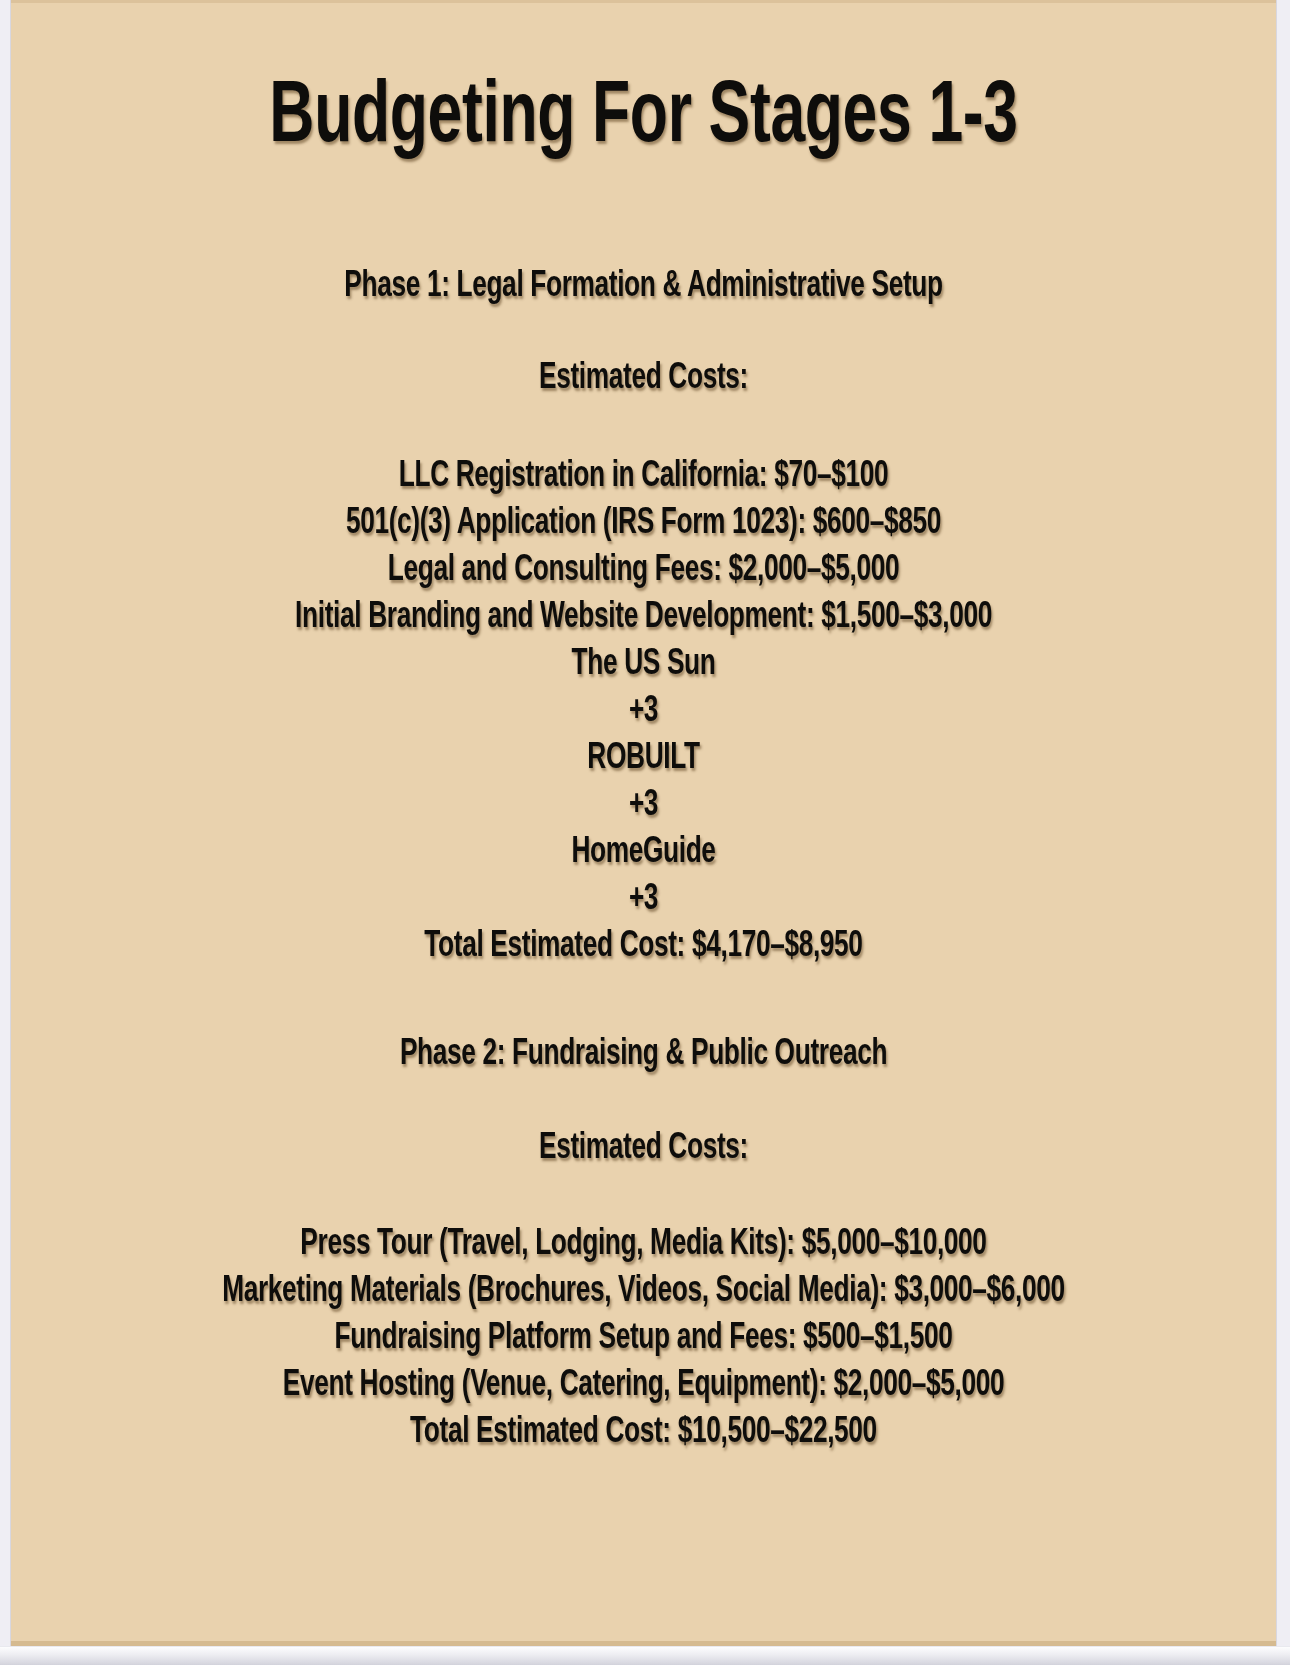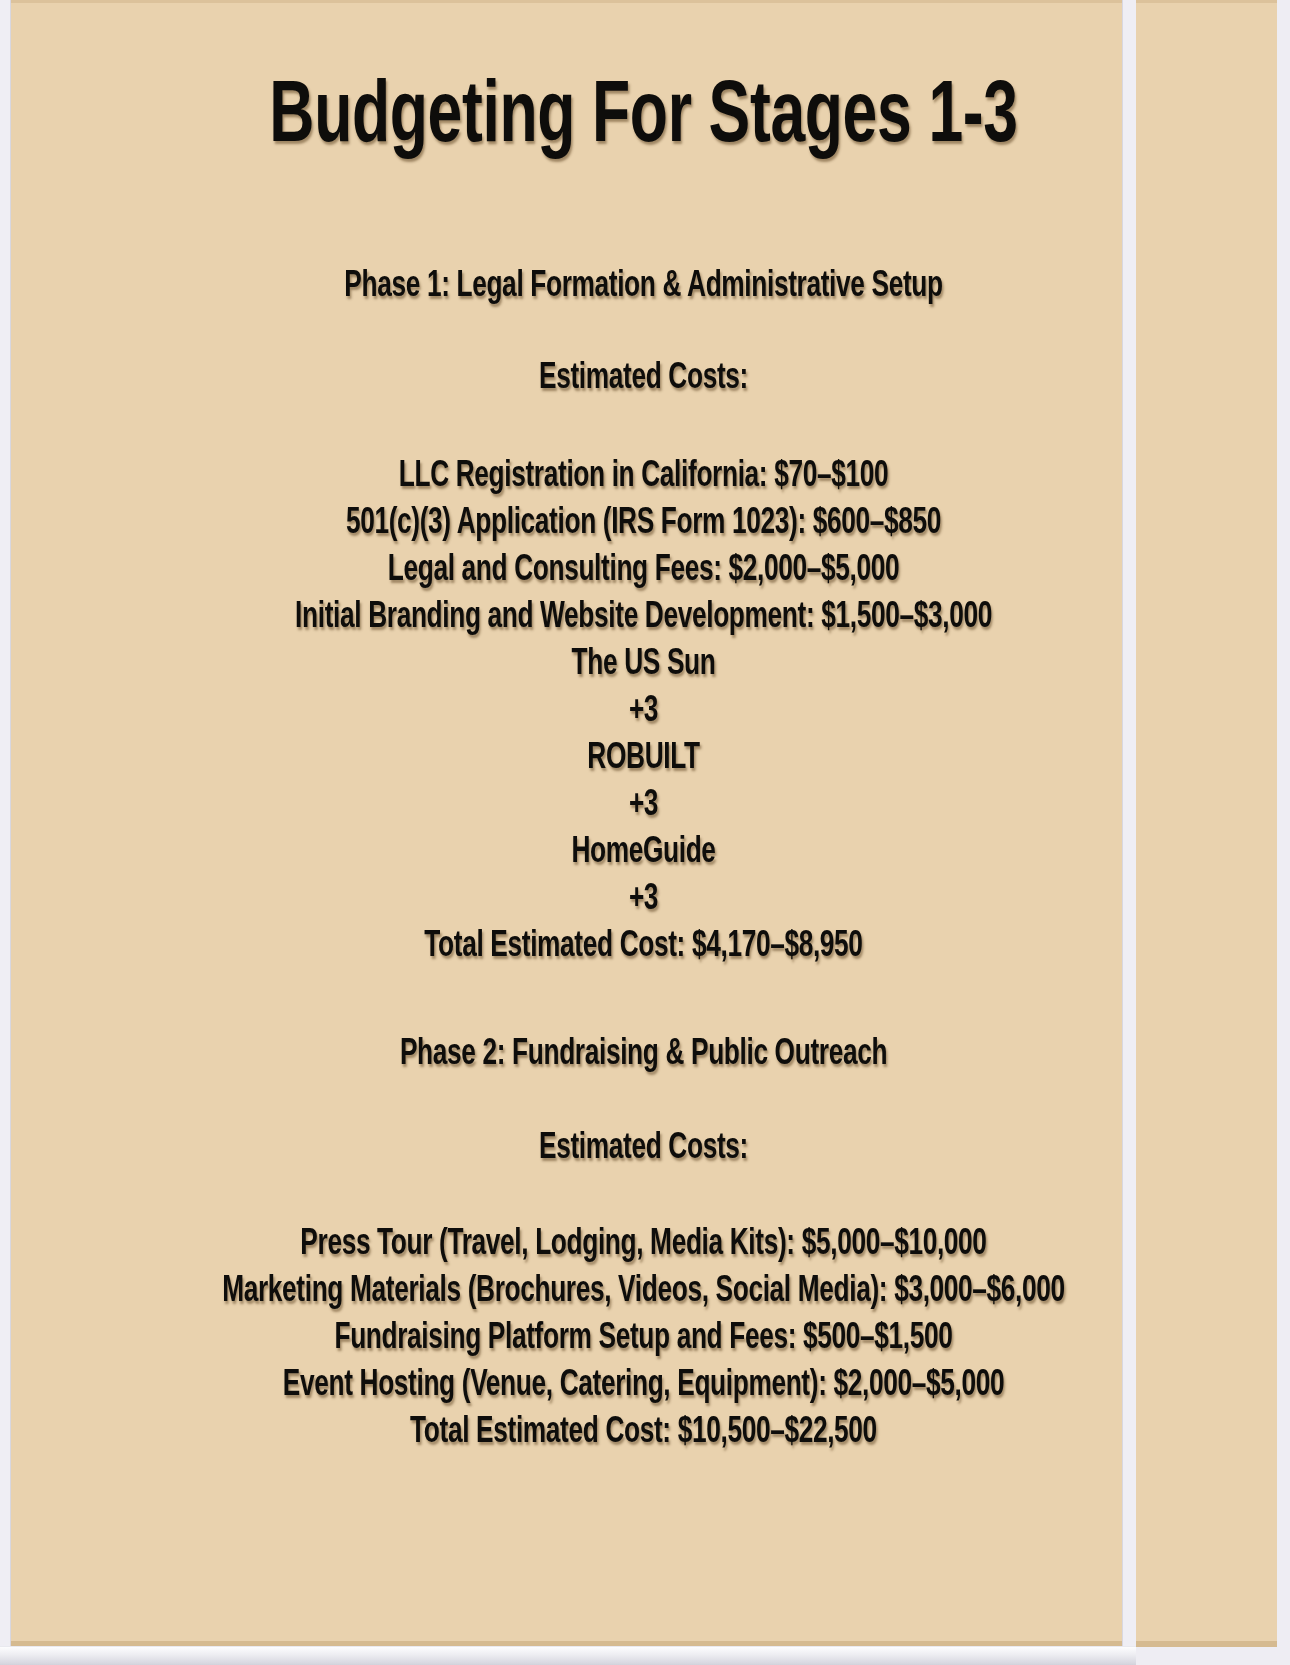--- a/index.html
+++ b/index.html
@@ -6,21 +6,21 @@
     margin: 0;
     padding: 0;
     width: 1290px;
     height: 1665px;
     overflow: hidden;
     background: #eeedf3;
     font-family: "Liberation Sans", sans-serif;
   }
   .viewport {
     position: relative;
-    width: 1136px;
+    width: 1290px;
     height: 1665px;
   }
   .gutter-left {
     position: absolute;
     left: 0; top: 0;
     width: 10px; height: 1647px;
     background: #efeef4;
     border-right: 1px solid #d8d7e0;
     z-index: 2;
   }

